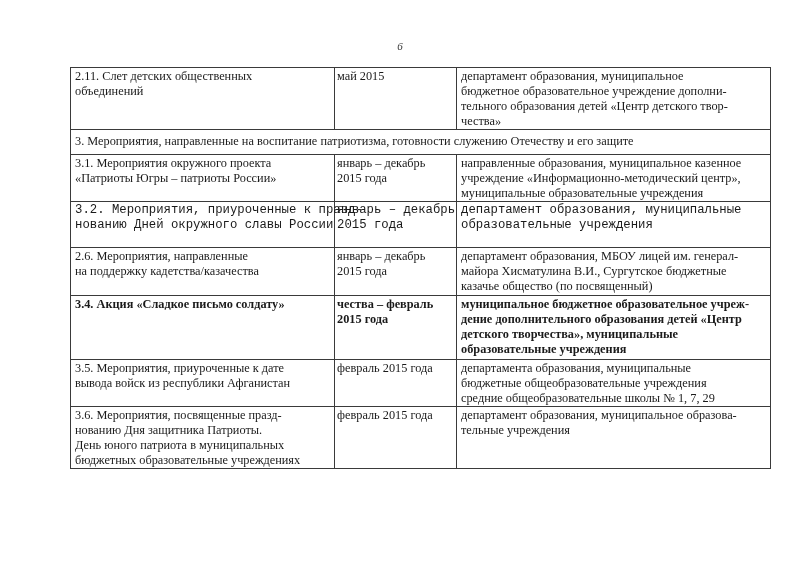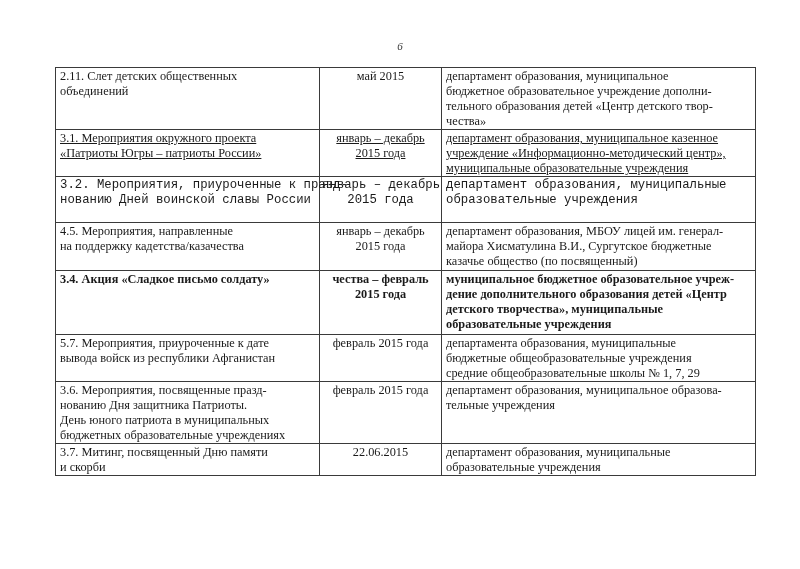--- a/index.html
+++ b/index.html
@@ -1,23 +1,23 @@
 <!DOCTYPE html>
 <html><head>
 <meta charset="utf-8">
 <style>
   html, body { margin: 0; padding: 0; background: #ffffff; }
   body { width: 800px; height: 569px; position: relative; overflow: hidden;
          font-family: "Liberation Serif", "DejaVu Serif", serif; color: #1a1a1a; }
   .page-num { position: absolute; left: 0; width: 800px; top: 40px; text-align: center;
               font-size: 11px; font-style: italic; color: #333; }
-  table { position: absolute; left: 55px; top: 67px; width: 700px;
+  table { position: absolute; left: 70px; top: 67px; width: 700px;
           border-collapse: collapse; table-layout: fixed; font-size: 12.3px; line-height: 15px; }
   td { border: 1px solid #3a3a3a; vertical-align: top; padding: 1px 4px 0 4px; }
-  td.c2 { text-align: center; padding-left: 2px; padding-right: 2px; }
+  td.c2 { padding-left: 2px; padding-right: 2px; }
   td.section { padding-top: 4px; padding-bottom: 3px; }
   col.c1 { width: 264px; }
   col.c2 { width: 122px; }
   col.c3 { width: 314px; }
   .line { display: block; white-space: nowrap; }
 </style>
 </head>
 <body>
 
 <div class="page-num">6</div>
@@ -37,52 +37,55 @@
         <td class="c2">
           <span class="line">май 2015</span>
         </td>
         <td class="c3">
           <span class="line">департамент образования, муниципальное</span>
           <span class="line">бюджетное образовательное учреждение дополни-</span>
           <span class="line">тельного образования детей «Центр детского твор-</span>
           <span class="line">чества»</span>
         </td>
       </tr>
-      <tr style="height: 47px; text-decoration: underline;">
+      <tr style="height: 25px;">
+        <td colspan="3" class="section">3. Мероприятия, направленные на воспитание патриотизма, готовности служению Отечеству и его защите</td>
+      </tr>
+      <tr style="height: 47px;">
         <td class="c1">
           <span class="line">3.1. Мероприятия окружного проекта</span>
           <span class="line">«Патриоты Югры – патриоты России»</span>
         </td>
         <td class="c2">
           <span class="line">январь – декабрь</span>
           <span class="line">2015 года</span>
         </td>
         <td class="c3">
-          <span class="line">департамент образования, муниципальное казенное</span>
+          <span class="line">направленные образования, муниципальное казенное</span>
           <span class="line">учреждение «Информационно-методический центр»,</span>
           <span class="line">муниципальные образовательные учреждения</span>
         </td>
       </tr>
       <tr style="height: 46px; font-family: Liberation Mono, monospace;">
         <td class="c1">
           <span class="line">3.2. Мероприятия, приуроченные к празд-</span>
-          <span class="line">нованию Дней воинской славы России</span>
+          <span class="line">нованию Дней окружного славы России</span>
         </td>
         <td class="c2">
           <span class="line">январь – декабрь</span>
           <span class="line">2015 года</span>
         </td>
         <td class="c3">
           <span class="line">департамент образования, муниципальные</span>
           <span class="line">образовательные учреждения</span>
         </td>
       </tr>
       <tr style="height: 48px;">
         <td class="c1">
-          <span class="line">4.5. Мероприятия, направленные</span>
+          <span class="line">2.6. Мероприятия, направленные</span>
           <span class="line">на поддержку кадетства/казачества</span>
         </td>
         <td class="c2">
           <span class="line">январь – декабрь</span>
           <span class="line">2015 года</span>
         </td>
         <td class="c3">
           <span class="line">департамент образования, МБОУ лицей им. генерал-</span>
           <span class="line">майора Хисматулина В.И., Сургутское бюджетные</span>
           <span class="line">казачье общество (по посвященный)</span>
@@ -98,21 +101,21 @@
         </td>
         <td class="c3">
           <span class="line">муниципальное бюджетное образовательное учреж-</span>
           <span class="line">дение дополнительного образования детей «Центр</span>
           <span class="line">детского творчества», муниципальные</span>
           <span class="line">образовательные учреждения</span>
         </td>
       </tr>
       <tr style="height: 45px;">
         <td class="c1">
-          <span class="line">5.7. Мероприятия, приуроченные к дате</span>
+          <span class="line">3.5. Мероприятия, приуроченные к дате</span>
           <span class="line">вывода войск из республики Афганистан</span>
         </td>
         <td class="c2">
           <span class="line">февраль 2015 года</span>
         </td>
         <td class="c3">
           <span class="line">департамента образования, муниципальные</span>
           <span class="line">бюджетные общеобразовательные учреждения</span>
           <span class="line">средние общеобразовательные школы № 1, 7, 29</span>
         </td>
@@ -125,27 +128,14 @@
           <span class="line">бюджетных образовательные учреждениях</span>
         </td>
         <td class="c2">
           <span class="line">февраль 2015 года</span>
         </td>
         <td class="c3">
           <span class="line">департамент образования, муниципальное образова-</span>
           <span class="line">тельные учреждения</span>
         </td>
       </tr>
-      <tr style="height: 31px;">
-        <td class="c1">
-          <span class="line">3.7. Митинг, посвященный Дню памяти</span>
-          <span class="line">и скорби</span>
-        </td>
-        <td class="c2">
-          <span class="line">22.06.2015</span>
-        </td>
-        <td class="c3">
-          <span class="line">департамент образования, муниципальные</span>
-          <span class="line">образовательные учреждения</span>
-        </td>
-      </tr>
     </tbody>
 </table>
 
 </body></html>

